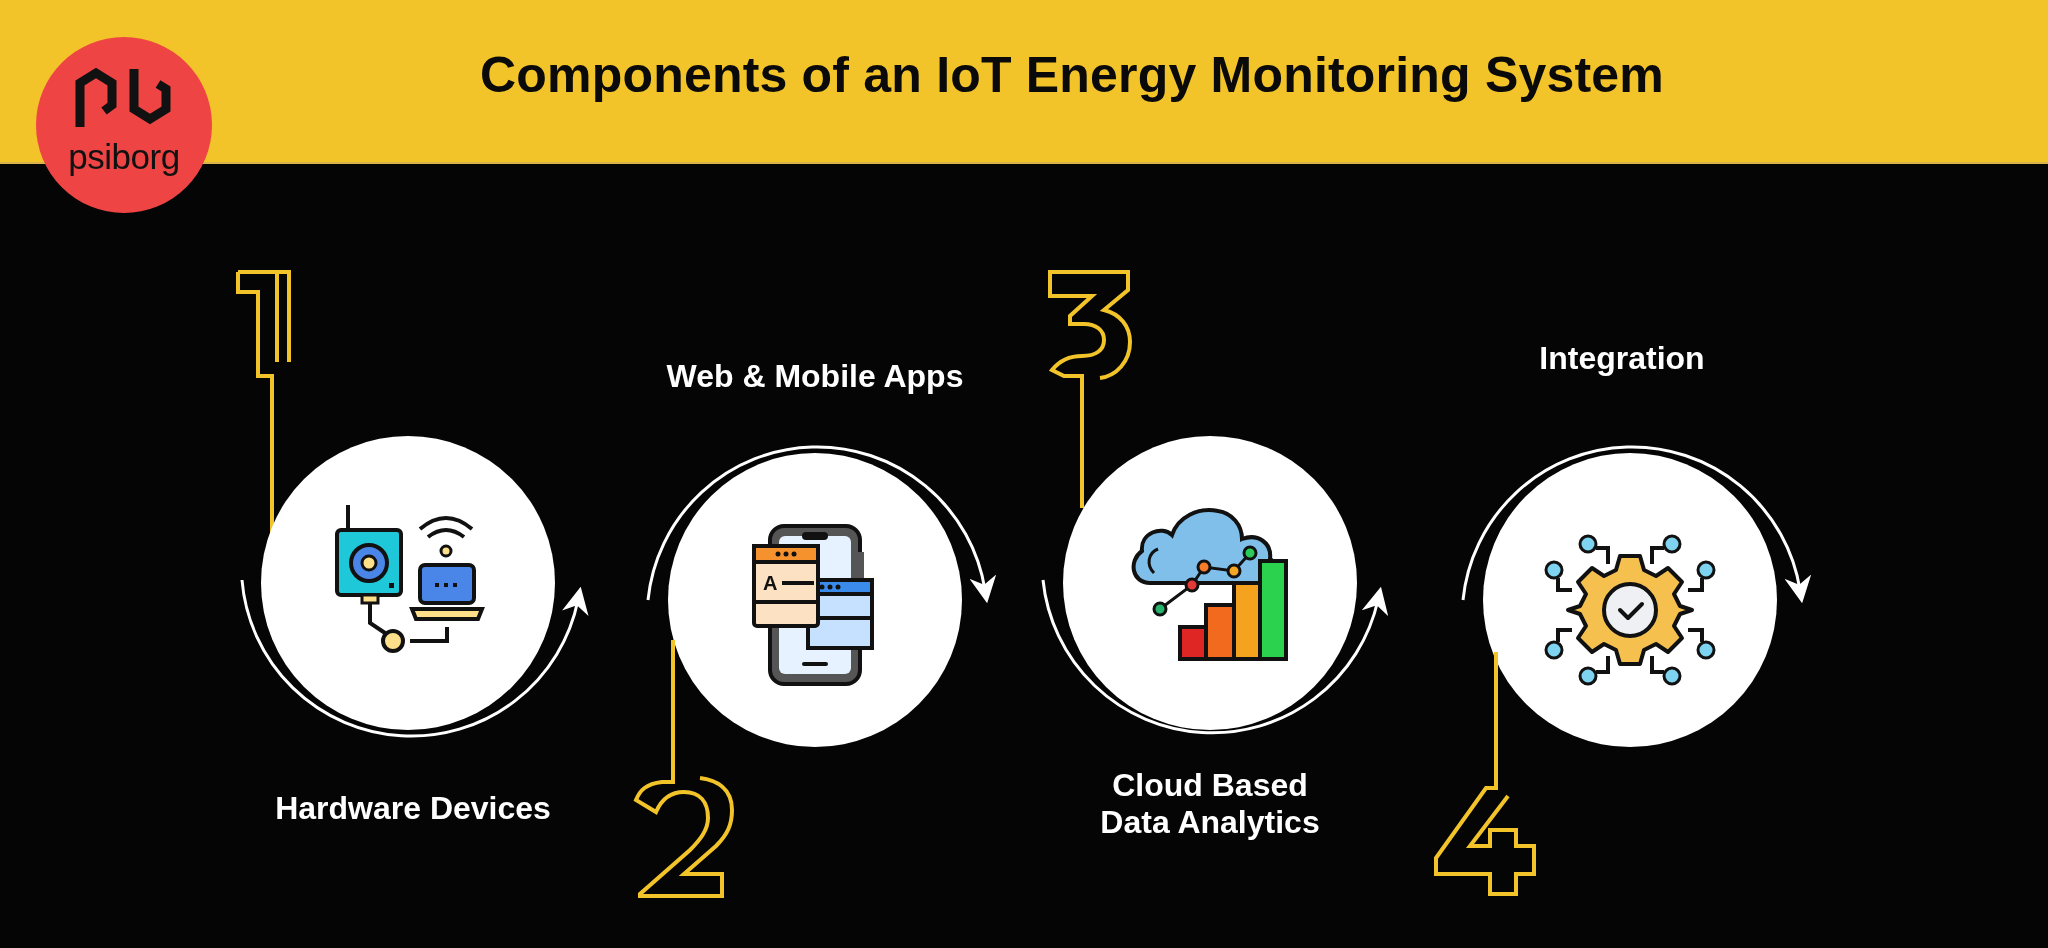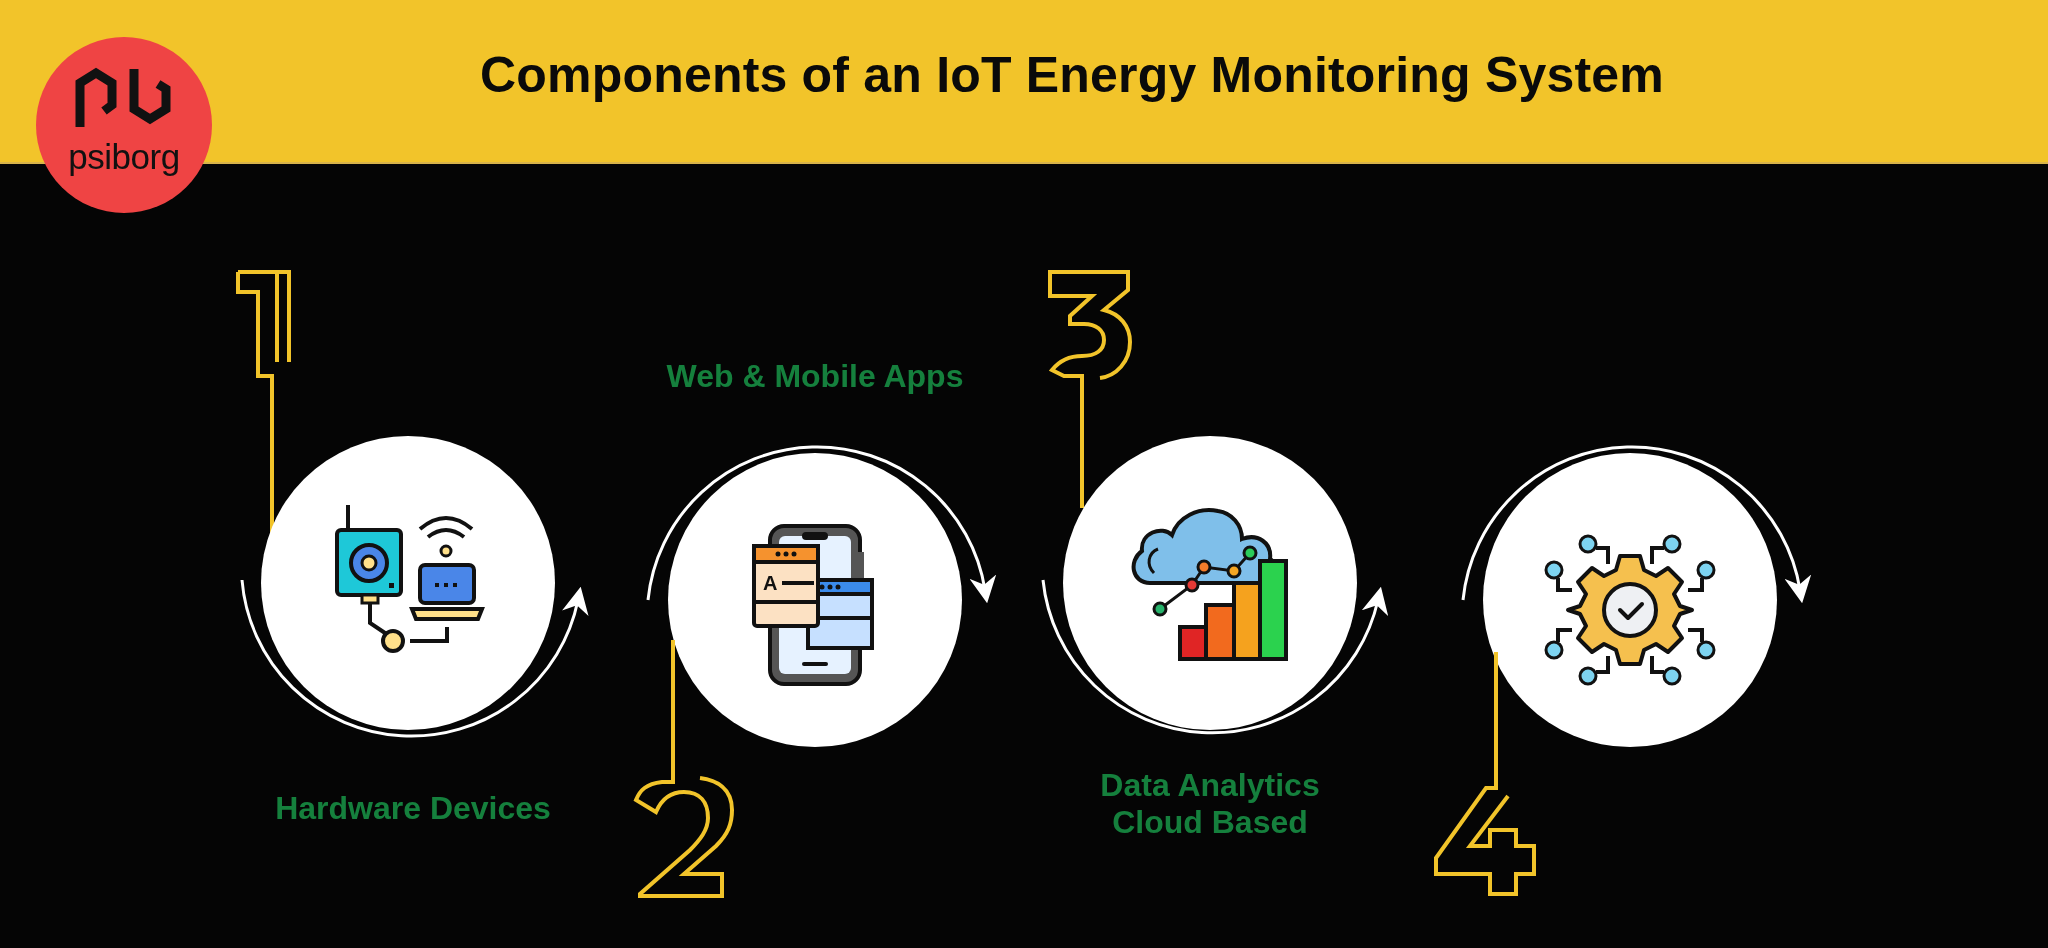--- a/index.html
+++ b/index.html
@@ -3,21 +3,21 @@
 <meta charset="utf-8">
 <style>
   html, body { margin:0; padding:0; }
   body { width:2048px; height:948px; background:#050505; position:relative; overflow:hidden; font-family:"Liberation Sans", "DejaVu Sans", sans-serif; }
   .header { position:absolute; left:0; top:0; width:2048px; height:162px; background:#F2C42A; border-bottom:2px solid #d9b44a; }
   .title { position:absolute; left:0; width:2048px; top:46px; text-align:center; font-size:50px; font-weight:700; color:#0a0a0a; letter-spacing:0.2px; padding-left:96px; box-sizing:border-box; }
   .logo { position:absolute; left:36px; top:37px; width:176px; height:176px; border-radius:50%; background:#ef4444; }
   .logo-text { position:absolute; left:0; width:176px; top:100px; text-align:center; font-size:35px; font-weight:500; color:#111; letter-spacing:-0.5px; }
   .logo-mark { position:absolute; left:38px; top:28px; }
   .stage { position:absolute; left:0; top:0; }
-  .label { position:absolute; color:#15803d; font-weight:700; font-size:32px; text-align:center; line-height:37px; }
+  .label { position:absolute; color:#ffffff; font-weight:700; font-size:32px; text-align:center; line-height:37px; }
 </style>
 </head>
 <body>
 
 <div class="header"></div>
 <div class="title">Components of an IoT Energy Monitoring System</div>
 
 <div class="logo">
   <svg class="logo-mark" width="100" height="66" viewBox="0 0 100 66">
     <path d="M6 62 V18 L22 8 L38 18 V40 L30 46" fill="none" stroke="#111" stroke-width="9" stroke-linejoin="miter"></path>
@@ -144,17 +144,18 @@
         <circle cx="-76" cy="40" r="8"></circle>
           <circle cx="76" cy="40" r="8"></circle>
       </g>
     </g>
   </g>
 </svg>
 
 <div class="label" style="left:240px; top:790px; width:346px;">Hardware Devices</div>
 <div class="label" style="left:630px; top:358px; width:370px;">Web &amp; Mobile Apps</div>
 <div class="label" style="left:1060px; top:767px; width:300px;">
+  <div>Cloud Based</div>
   <div>Data Analytics</div>
-  <div>Cloud Based</div>
 </div>
 <div class="label" style="left:1470px; top:340px; width:304px;">
+  <div>Integration</div>
 </div>
 
 </body></html>

